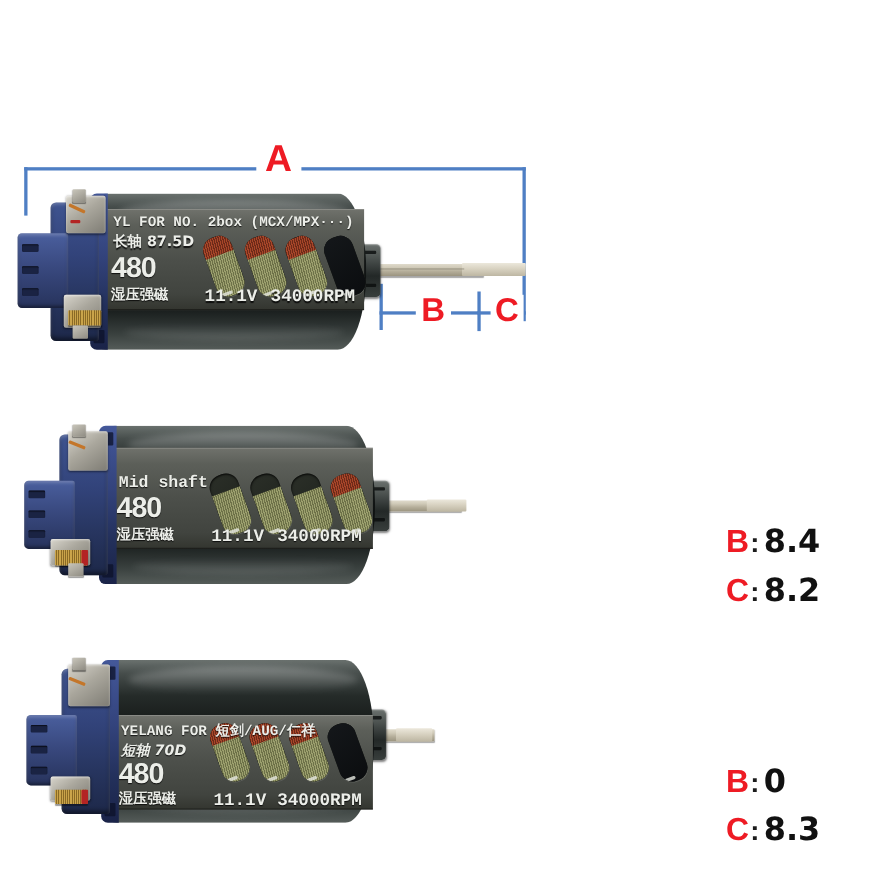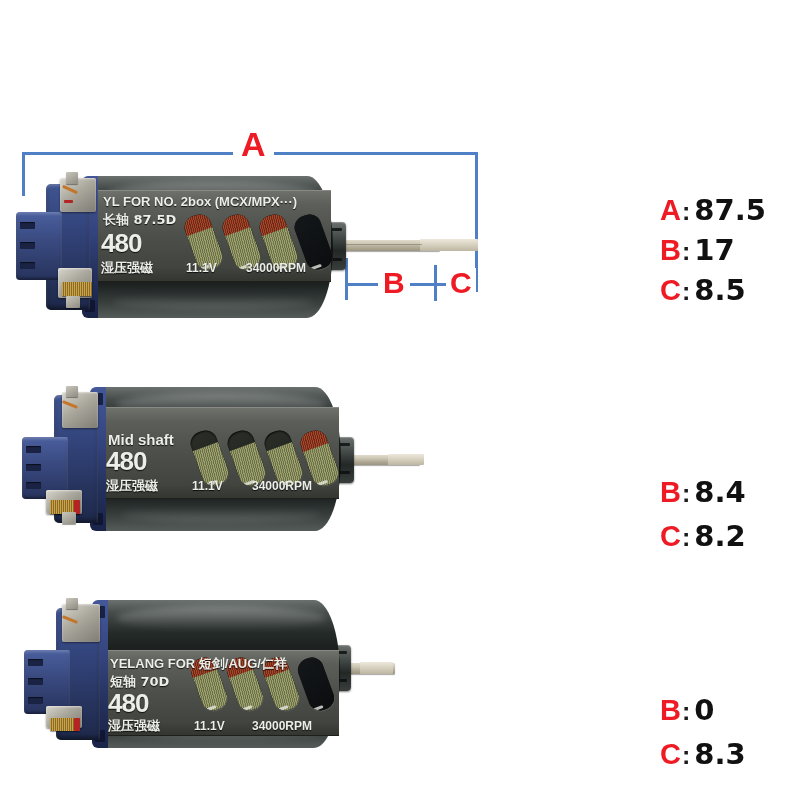--- a/index.html
+++ b/index.html
@@ -140,32 +140,32 @@
   
   .label-band{
     position:absolute;
     background:linear-gradient(180deg,#70726c 0%,#5c5f59 16%,#4c4f4a 50%,#41443f 84%,#33352f 100%);
     box-shadow:inset 0 1px 0 rgba(255,255,255,.18),
                inset 0 -1px 0 rgba(0,0,0,.4);
   }
   .label-text{
     position:absolute;
     color:#eceee9;
-    font-family:Liberation Sans, sans-serif;
+    font-family:Liberation Mono, monospace;
     white-space:nowrap;
     text-shadow:0 1px 1px rgba(0,0,0,.8);
     letter-spacing:0px;
   }
   .t-top{font-size:13px;font-weight:bold;}
   .t-sub{font-size:15px;font-weight:bold;}
   .t-480{
     font-family:"Liberation Sans",sans-serif;
     font-size:26px;font-weight:bold;letter-spacing:-1px;
   }
-  .t-bot{font-size:12px;font-weight:bold;}
+  .t-bot{font-size:16px;font-weight:bold;}
   .t-cn{
     font-family:"DejaVu Sans","Liberation Sans",sans-serif;
     font-size:13px;font-weight:bold;
   }
 
   
   .vent{
     position:absolute;
     border-radius:12px;
     background:linear-gradient(160deg,#2b2f28 0%,#1b1f1a 100%);
@@ -320,31 +320,20 @@
     <div class="brush-plate" style="left:60px;top:178px;width:36px;height:34px;"></div>
     <div class="brush-tab" style="left:66px;top:172px;width:12px;height:12px;"></div>
     <div class="wire-orange" style="left:62px;top:188px;width:16px;height:3px;transform:rotate(25deg);"></div>
     <div class="wire-red" style="left:64px;top:200px;width:9px;height:3px;"></div>
 
     <div class="brush-plate" style="left:58px;top:268px;width:34px;height:30px;"></div>
     <div class="copper" style="left:62px;top:282px;width:30px;height:14px;"></div>
     <div class="brush-tab" style="left:66px;top:296px;width:14px;height:12px;"></div>
   </div>
 
-  <div class="spec" style="left:660px;top:190px;width:140px;height:120px;">
-    <div class="spec-row" style="left:0;top:6px;">
-      <span class="spec-key">A</span><span class="spec-colon">:</span><span class="spec-val">87.5</span>
-    </div>
-    <div class="spec-row" style="left:0;top:46px;">
-      <span class="spec-key">B</span><span class="spec-colon">:</span><span class="spec-val">17</span>
-    </div>
-    <div class="spec-row" style="left:0;top:86px;">
-      <span class="spec-key">C</span><span class="spec-colon">:</span><span class="spec-val">8.5</span>
-    </div>
-  </div>
 
   <div class="motor" style="left:0;top:0;width:800px;height:800px;">
 
     <div class="shaft" style="left:348px;top:455px;width:72px;height:10px;"></div>
     <div class="shaft-flat" style="left:388px;top:454px;width:36px;height:11px;"></div>
 
     <div class="boss" style="left:330px;top:437px;width:24px;height:46px;"></div>
     <div class="boss-rib" style="left:334px;top:443px;width:16px;height:3px;"></div>
     <div class="boss-rib" style="left:334px;top:471px;width:16px;height:3px;"></div>
 
@@ -440,21 +429,21 @@
       <div class="winding"></div>
         <div class="winding-red"></div>
         <div class="vent-hl"></div>
     </div>
     <div class="vent" style="left:303px;top:655px;width:26px;height:54px;">
       <div class="winding-dark"></div>
         <div class="vent-hl"></div>
     </div>
 
     <div class="label-text t-top" style="left:110px;top:653px;">YELANG FOR 短剑/AUG/仁祥</div>
-    <div class="label-text t-cn" style="left:110px;top:671px;">短轴 70D</div>
+    <div class="label-text t-cn" style="left:110px;top:671px;font-style:italic;">短轴 70D</div>
     <div class="label-text t-480" style="left:108px;top:686px;">480</div>
     <div class="label-text t-cn" style="left:108px;top:715px;">湿压强磁</div>
     <div class="label-text t-bot" style="left:194px;top:717px;">11.1V</div>
     <div class="label-text t-bot" style="left:252px;top:717px;">34000RPM</div>
 
     <div class="can-band" style="left:92px;top:598px;width:16px;height:148px;border-radius:6px 0 0 6px;"></div>
     <div class="band-rib" style="left:95px;top:604px;width:10px;height:12px;"></div>
     <div class="band-rib" style="left:95px;top:728px;width:10px;height:12px;"></div>
 
     <div class="endbell" style="left:56px;top:606px;width:44px;height:132px;"></div>

